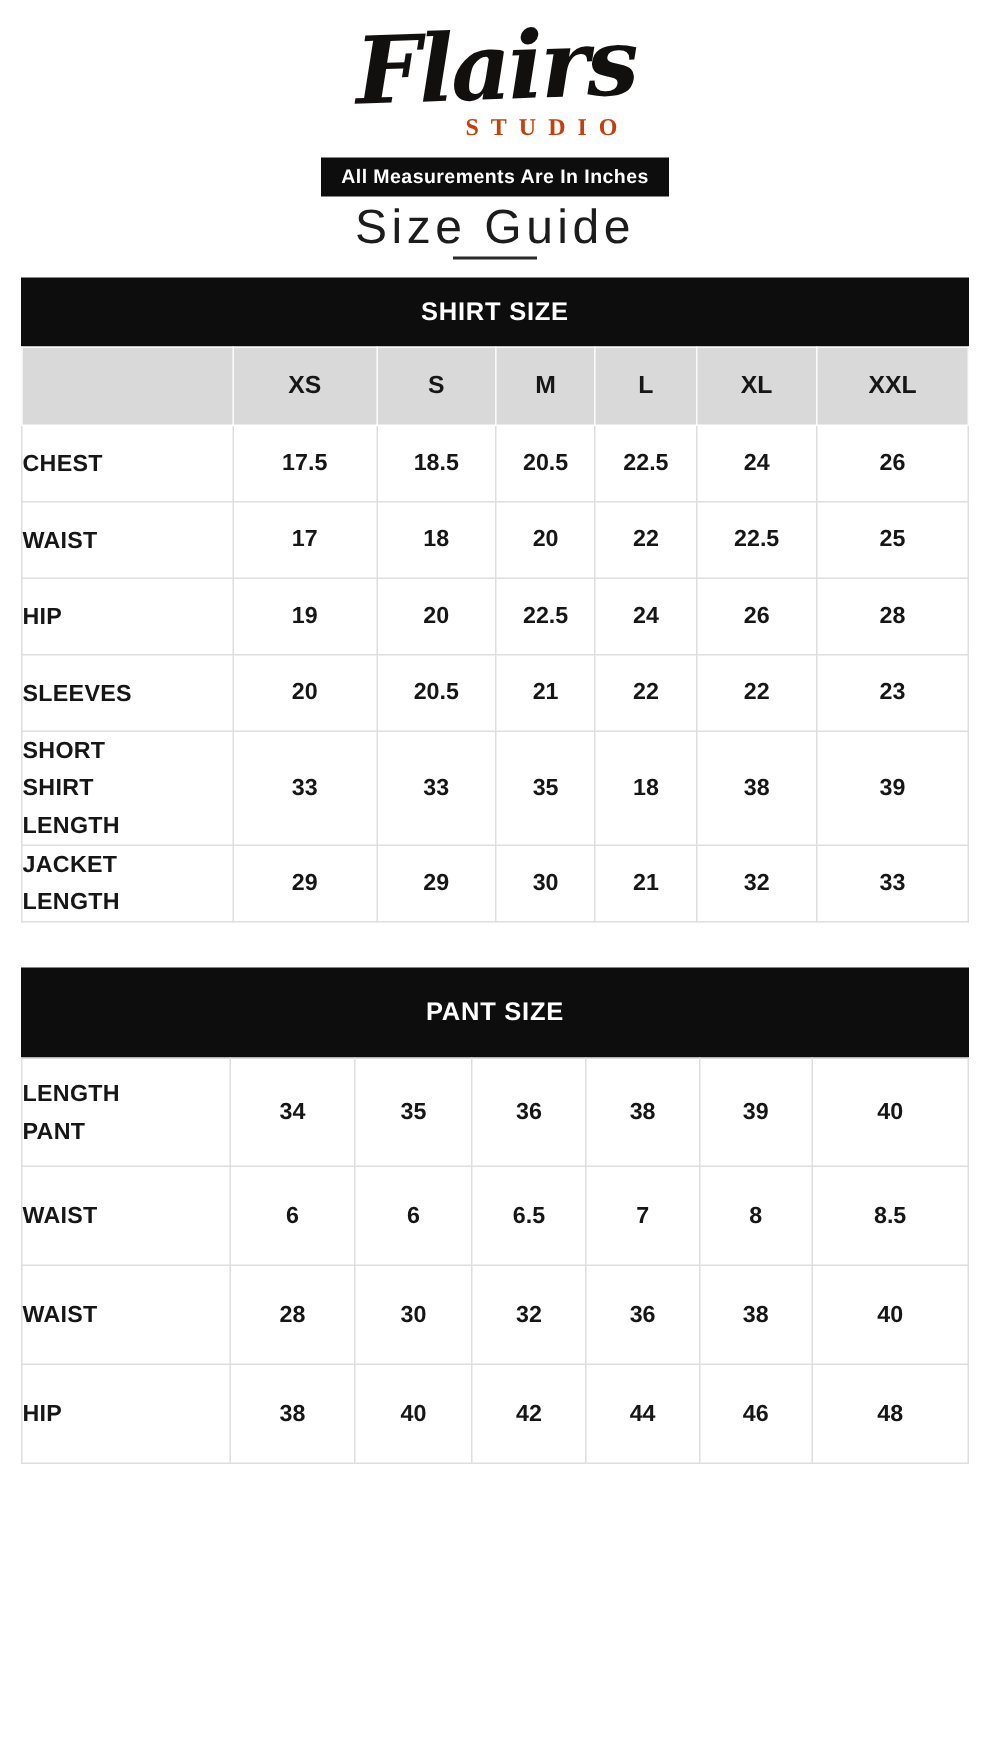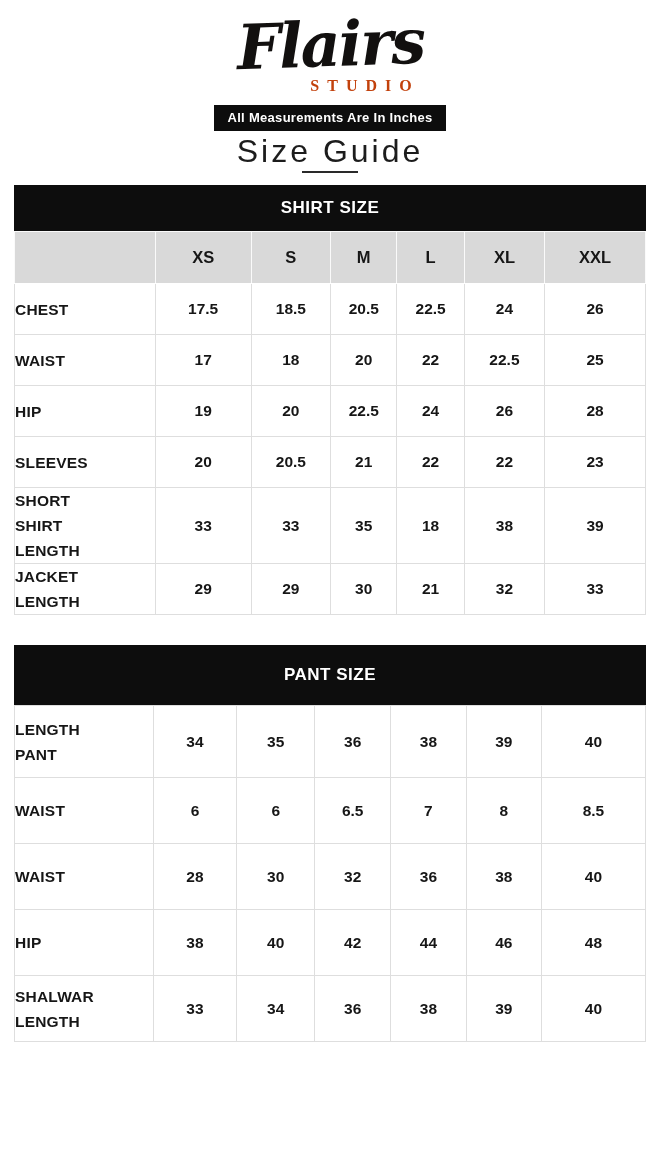--- a/index.html
+++ b/index.html
@@ -245,26 +245,16 @@
         </tr>
         <tr>
           <td class="label-cell">HIP</td>
           <td>38</td>
           <td>40</td>
           <td>42</td>
           <td>44</td>
           <td>46</td>
           <td>48</td>
         </tr>
-        <tr>
-          <td class="label-cell">SHALWAR
-LENGTH</td>
-          <td>33</td>
-          <td>34</td>
-          <td>36</td>
-          <td>38</td>
-          <td>39</td>
-          <td>40</td>
-        </tr>
       </tbody>
   </table>
 
 </div>
 
 </body></html>

